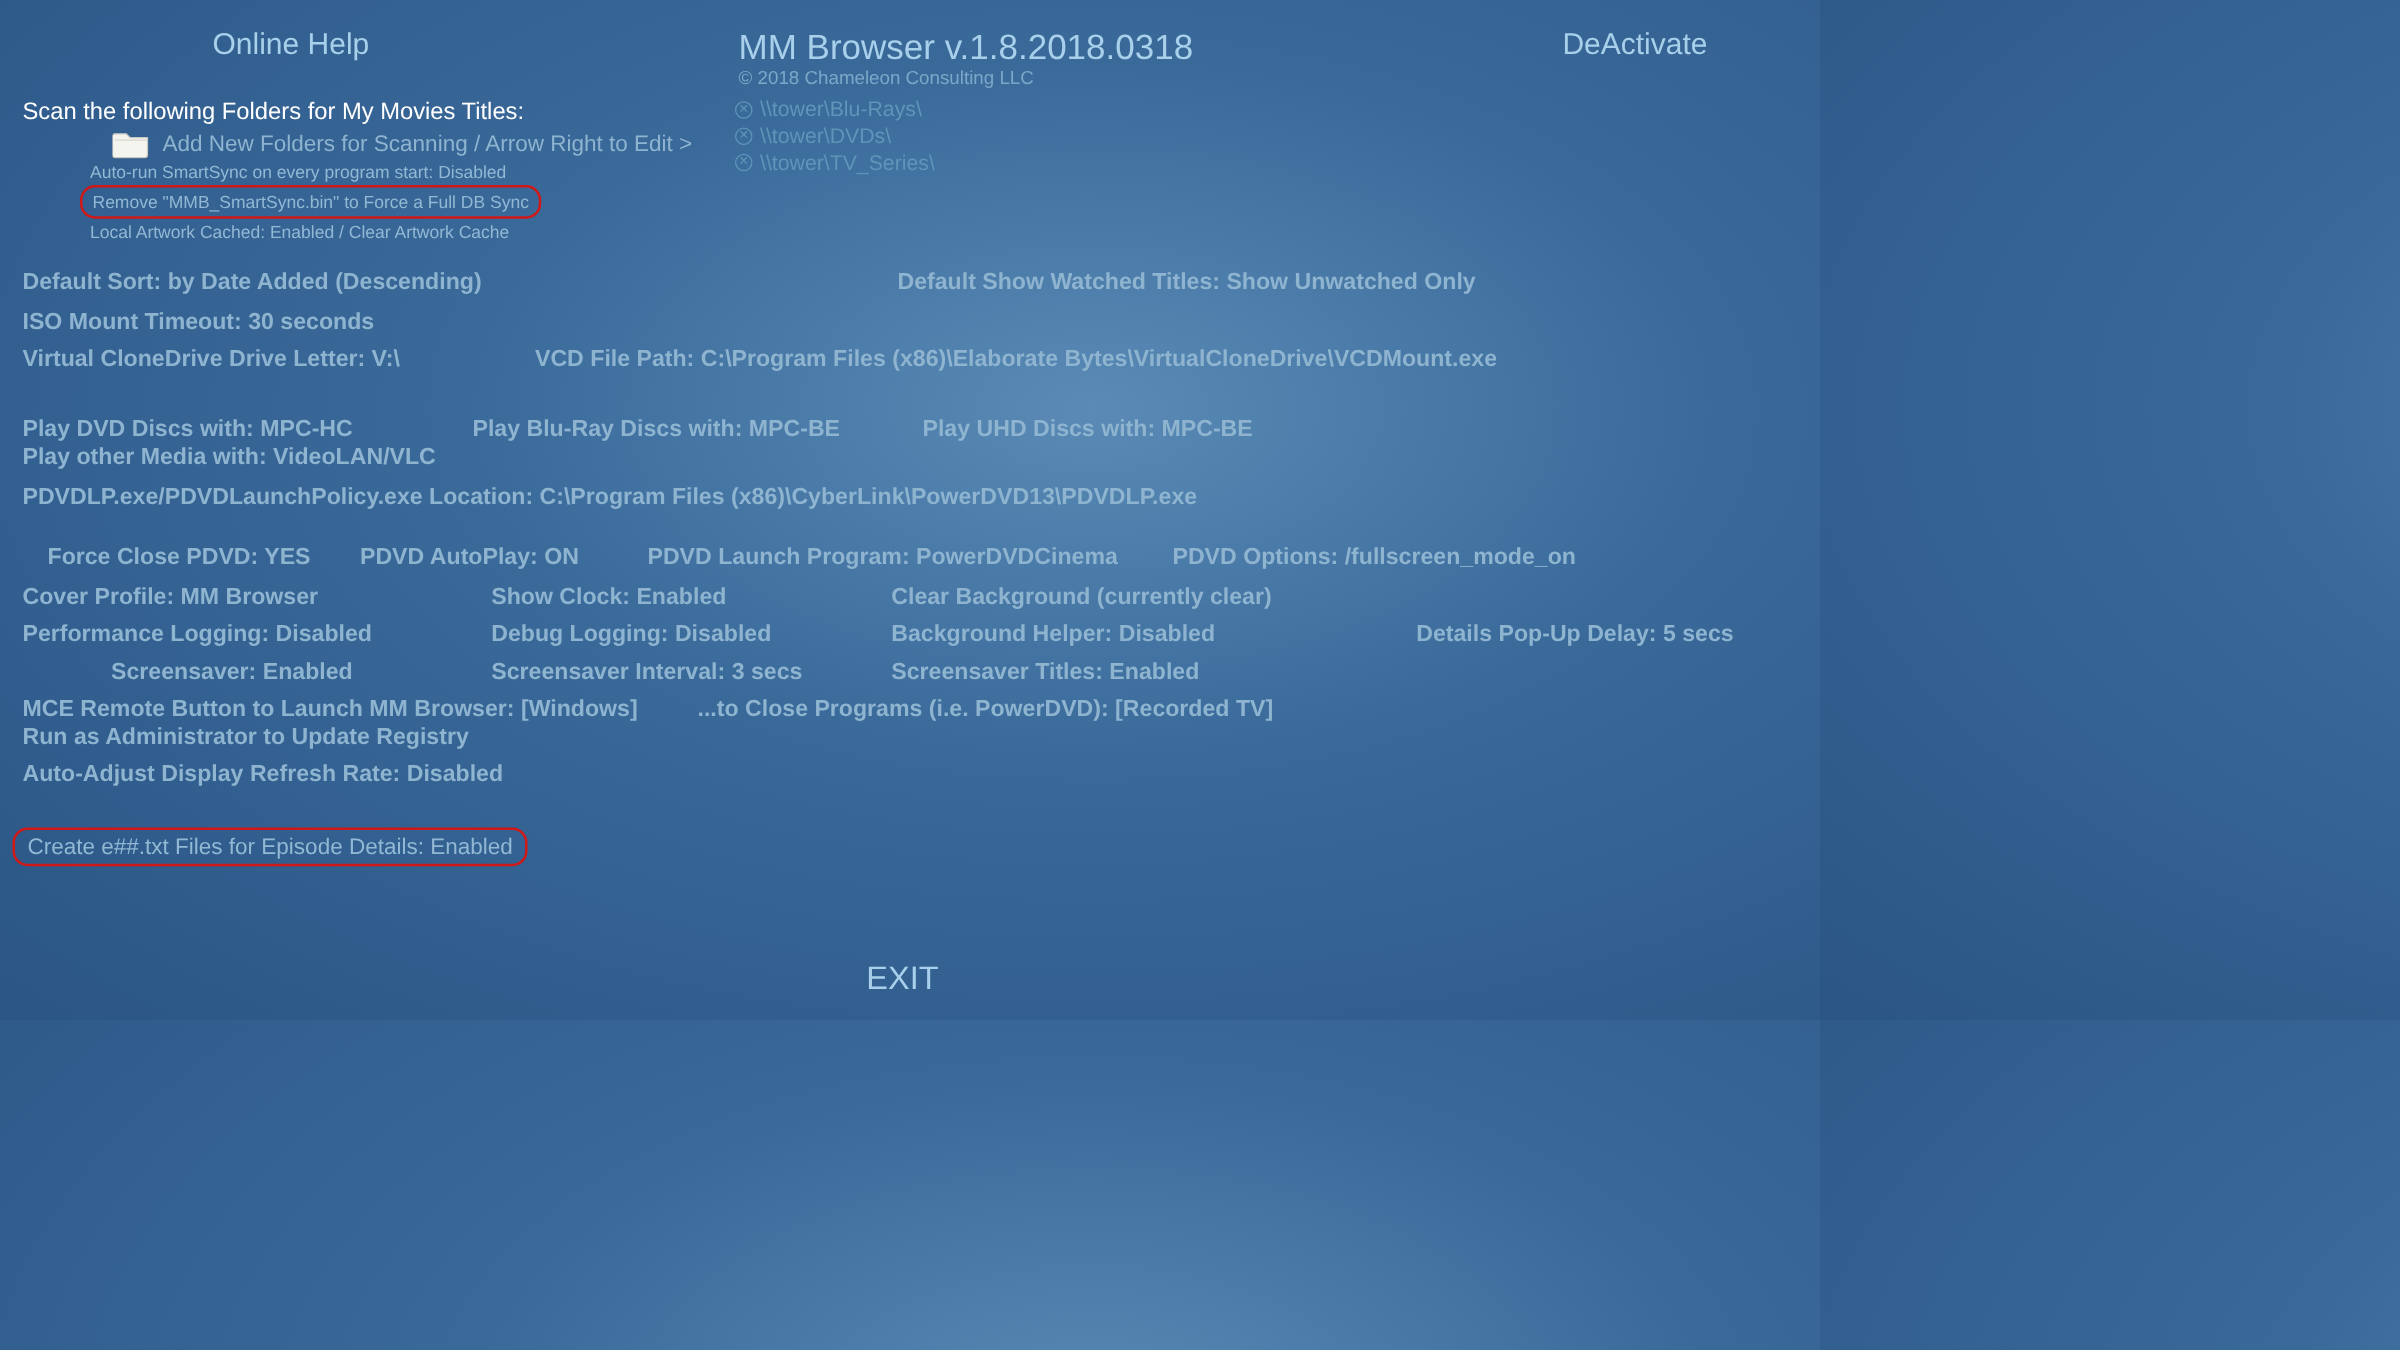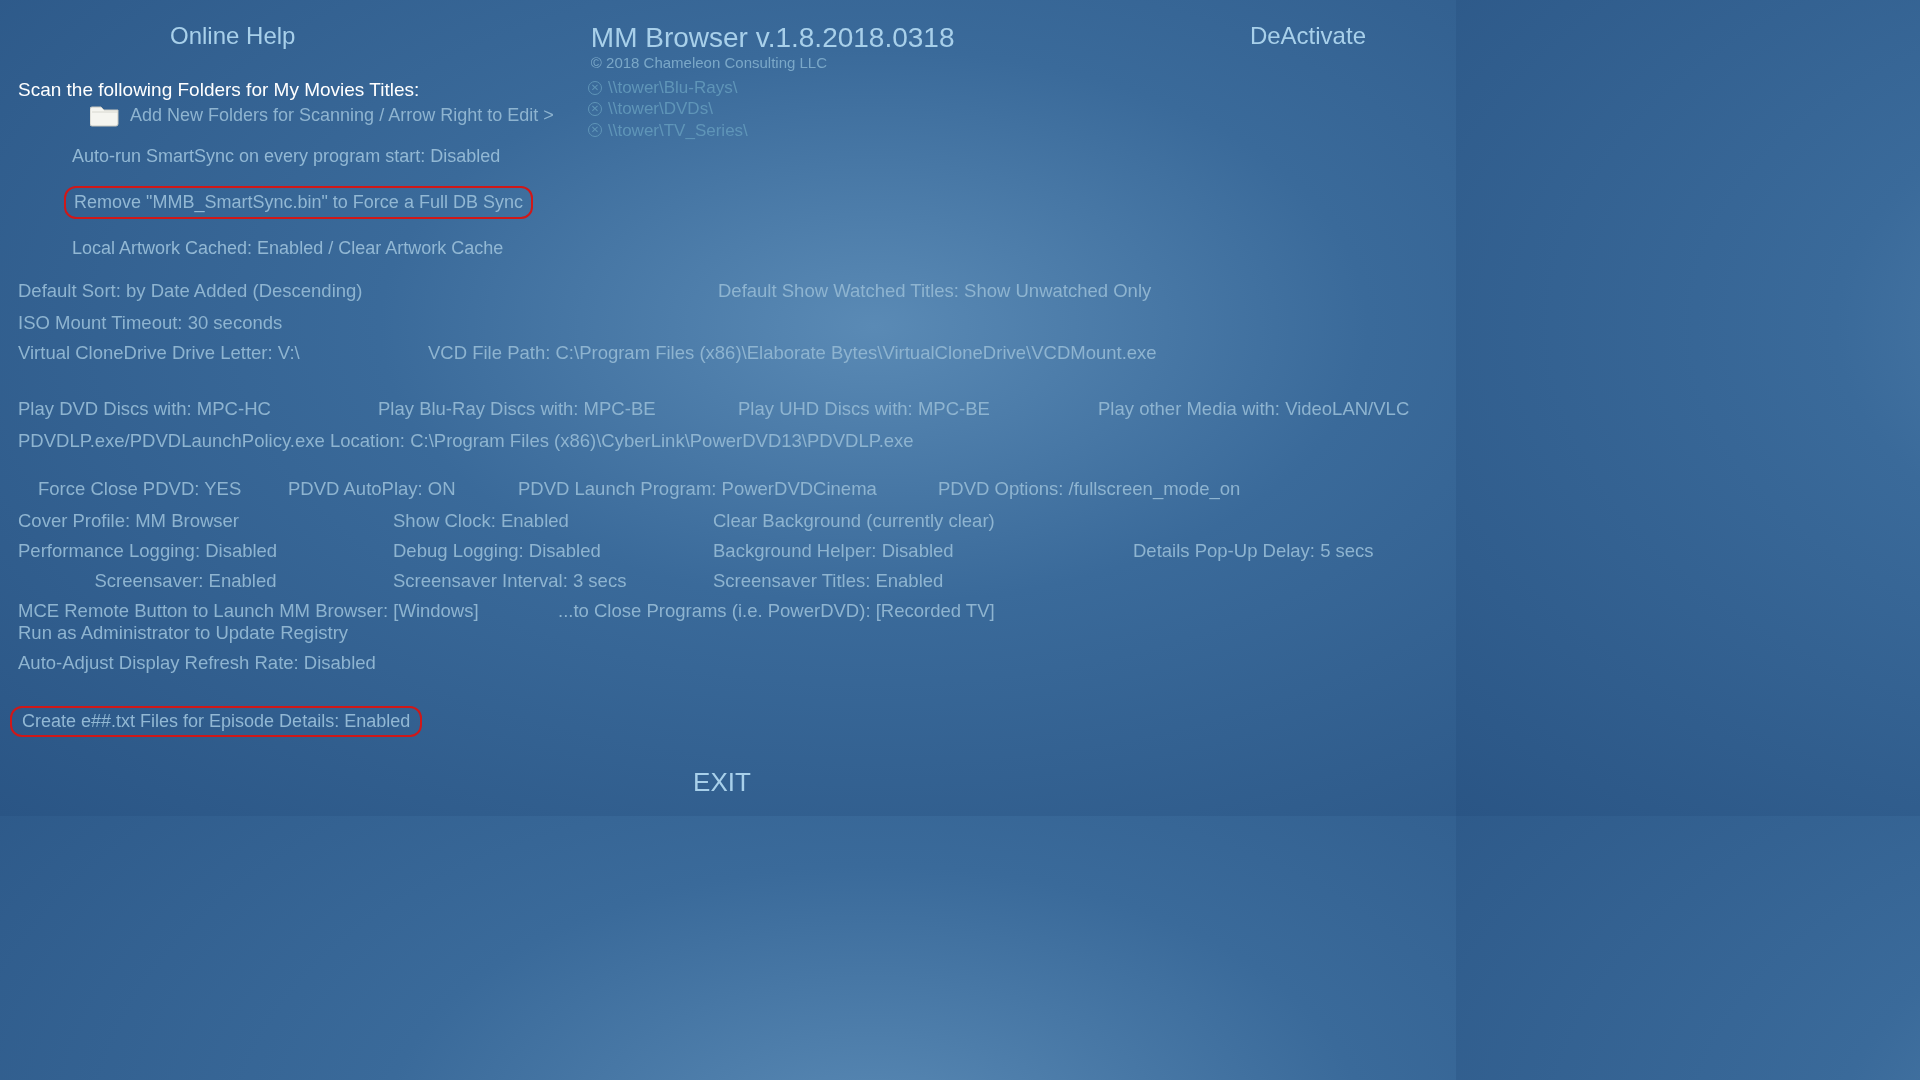--- a/index.html
+++ b/index.html
@@ -62,41 +62,40 @@
     display: inline-flex;
     width: 14px; height: 14px;
     border: 1.5px solid #5f95b8;
     border-radius: 50%;
     align-items: center; justify-content: center;
     font-size: 10px;
     line-height: 1;
   }
   .opt {
     padding-left: 72px;
-    font-size: 18px;
+    font-size: 14px;
     color: #92b8d4;
     line-height: 1.5;
-    margin-top: 16px;
   }
   .highlight {
     display: inline-block;
     border: 2.5px solid #d01818;
     border-radius: 12px;
     padding: 1px 8px;
     margin-left: -8px;
     color: #92b8d4;
   }
   .row {
     padding: 6px 0 6px 18px;
     color: #8eb4d0;
     font-size: 18.5px;
     display: flex;
     flex-wrap: wrap;
   }
-  .cell { margin-right: 40px; white-space: nowrap; }
+  .cell { margin-right: 40px; white-space: nowrap; font-weight: bold; }
   .row-tight { padding: 4px 0 4px 18px; }
   .row-gap { margin-top: 24px; }
   .row2 { padding-left: 26px; margin-left: 12px; }
   .hl-row {
     padding-left: 18px;
     margin-top: 28px;
   }
   .hl-row .highlight { margin-left: -8px; padding: 3px 10px; }
   .exit {
     position: absolute;

